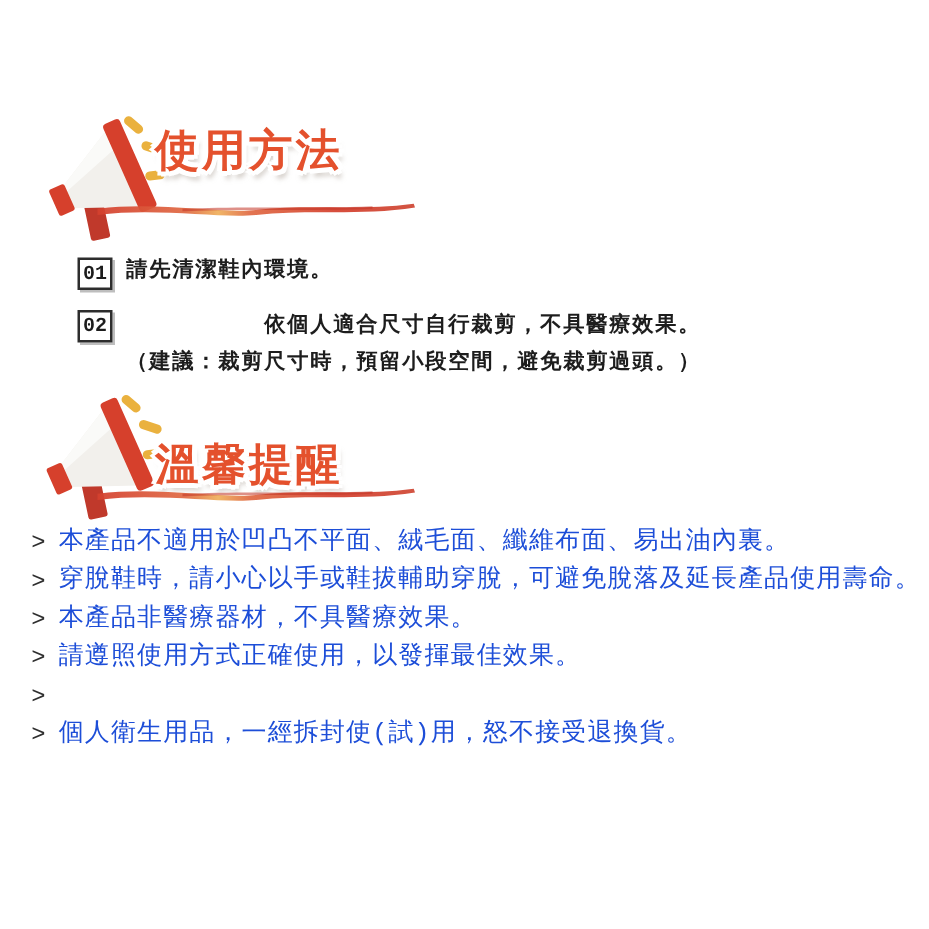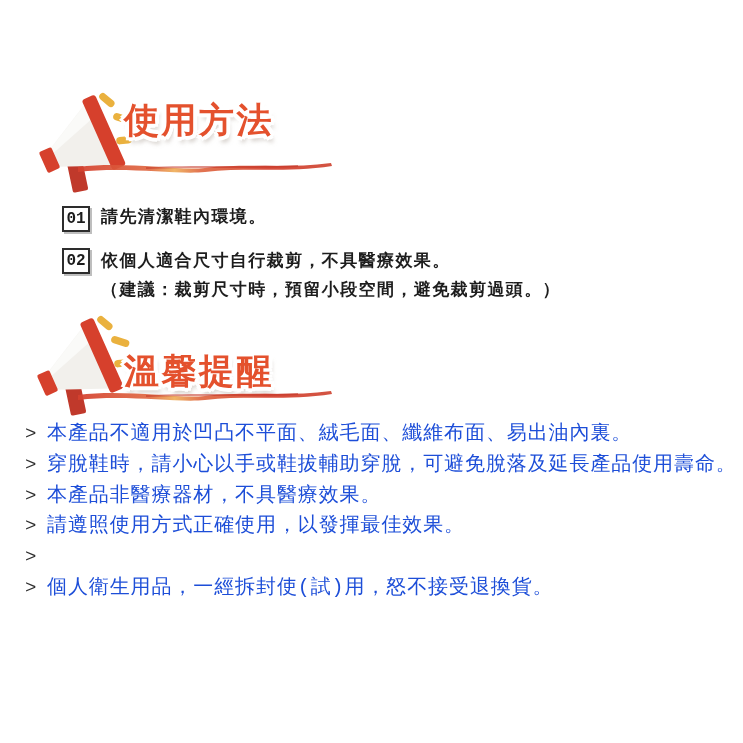--- a/index.html
+++ b/index.html
@@ -24,21 +24,21 @@
   }
   #title1{left:124px;top:103px;}
   #title2{left:124px;top:326px;margin-top:28px;}
   
   .brush{position:absolute;width:258px;height:24px;}
   #brush1{left:76px;top:153px;}
   #brush2{left:76px;top:381px;}
   
   .step{position:absolute;left:62px;display:flex;align-items:flex-start;}
   #step1{top:203px;align-items:flex-end;}
-  #step2{top:247px;}
+  #step2{top:247px;text-align:right;}
   .badge{
     box-sizing:border-box;flex:0 0 auto;width:28px;height:26px;margin-top:1px;
     border:2.5px solid #2d2d2d;background:#fff;
     box-shadow:2px 2px 0 rgba(125,125,125,0.5);
     display:flex;align-items:center;justify-content:center;
     font-size:16px;font-weight:700;color:#1c1c1c;
   }
   .step-text{margin-left:11px;font-size:17px;font-weight:700;color:#1d1d1d;
     letter-spacing:1.4px;line-height:29px;white-space:nowrap;}
   

